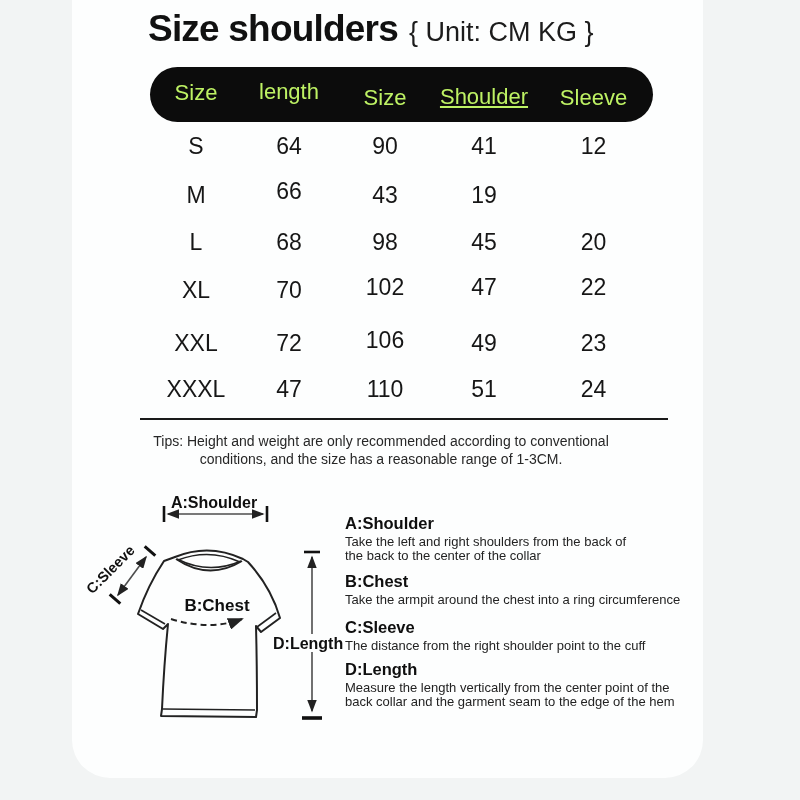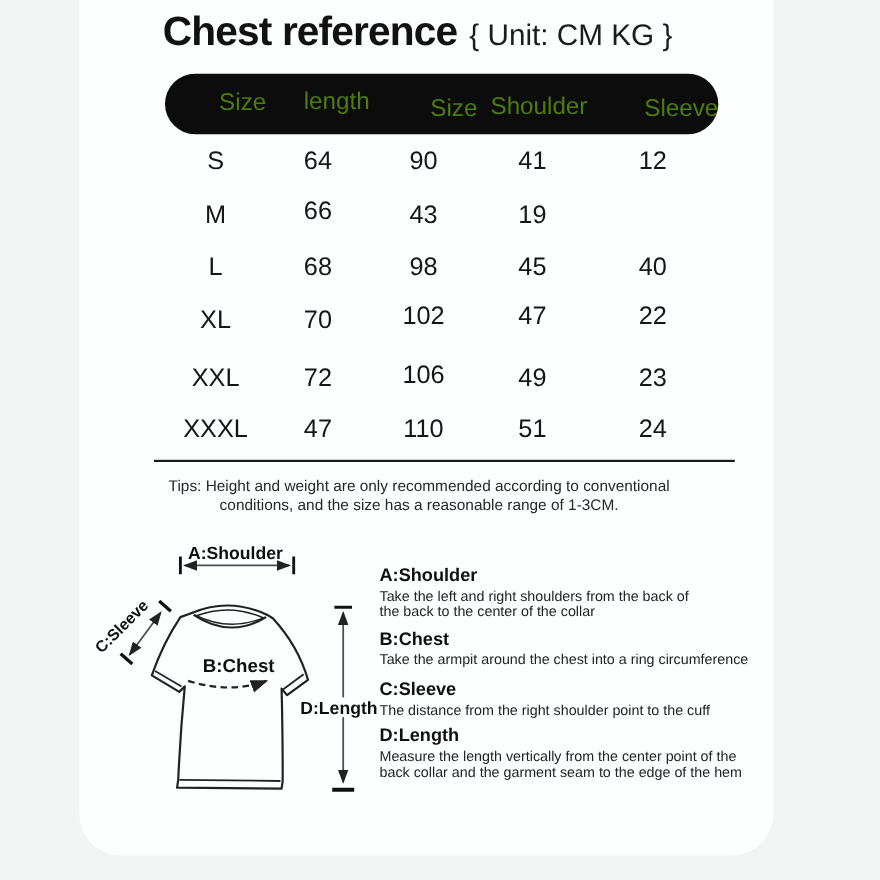--- a/index.html
+++ b/index.html
@@ -17,25 +17,25 @@
   .title-row{position:absolute;left:148px;top:10px;display:flex;align-items:baseline;gap:11px;white-space:nowrap;}
   .title{font-size:37px;font-weight:bold;letter-spacing:-0.8px;color:#111;line-height:1;}
   .unit-note{font-size:27px;color:#1c1c1c;line-height:1;}
   
   .pill{
     position:absolute;left:150px;top:67px;width:503px;height:55px;
     background:#0c0c0c;border-radius:28px;
     display:grid;grid-template-columns:92px 94px 98px 100px 119px;
     align-items:center;
   }
-  .pill span{color:#4d7c0f;font-size:22px;text-align:right;}
+  .pill span{color:#bef264;font-size:22px;text-align:center;}
   .pill span:nth-child(1){transform:translateY(-2px);}
   .pill span:nth-child(2){transform:translateY(-3px);}
   .pill span:nth-child(3){transform:translateY(3px);}
-  .pill span:nth-child(4){transform:translateY(2px);}
+  .pill span:nth-child(4){transform:translateY(2px);text-decoration:underline;}
   .pill span:nth-child(5){transform:translateY(3px);}
   .rows{position:absolute;left:150px;top:122px;width:503px;}
   .row{
     height:49.17px;display:grid;grid-template-columns:92px 94px 98px 100px 119px;
     align-items:center;
   }
   .row span{font-size:23px;text-align:center;color:#161616;}
   .row:nth-child(2) span:nth-child(2){transform:translateY(-4px);}
   .row:nth-child(3){transform:translateY(-2px);}
   .row:nth-child(4){transform:translateY(-4px);}
@@ -57,21 +57,21 @@
   .def-term{font-size:16.5px;font-weight:bold;color:#0f0f0f;line-height:18px;}
   .def-desc{font-size:13px;line-height:13.5px;color:#232323;white-space:pre-line;margin-top:3px;}
 </style>
 </head>
 <body>
 
 <div class="stage">
   <div class="card"></div>
 
   <div class="title-row">
-    <span class="title">Chest reference</span>
+    <span class="title">Size shoulders</span>
     <span class="unit-note">{ Unit: CM KG }</span>
   </div>
 
   <div class="pill">
     <span>Size</span>
     <span>length</span>
     <span>Size</span>
     <span>Shoulder</span>
     <span>Sleeve</span>
   </div>
@@ -88,21 +88,21 @@
       <span>M</span>
       <span>66</span>
       <span>43</span>
       <span>19</span>
     </div>
     <div class="row">
       <span>L</span>
       <span>68</span>
       <span>98</span>
       <span>45</span>
-      <span>40</span>
+      <span>20</span>
     </div>
     <div class="row">
       <span>XL</span>
       <span>70</span>
       <span>102</span>
       <span>47</span>
       <span>22</span>
     </div>
     <div class="row">
       <span>XXL</span>

